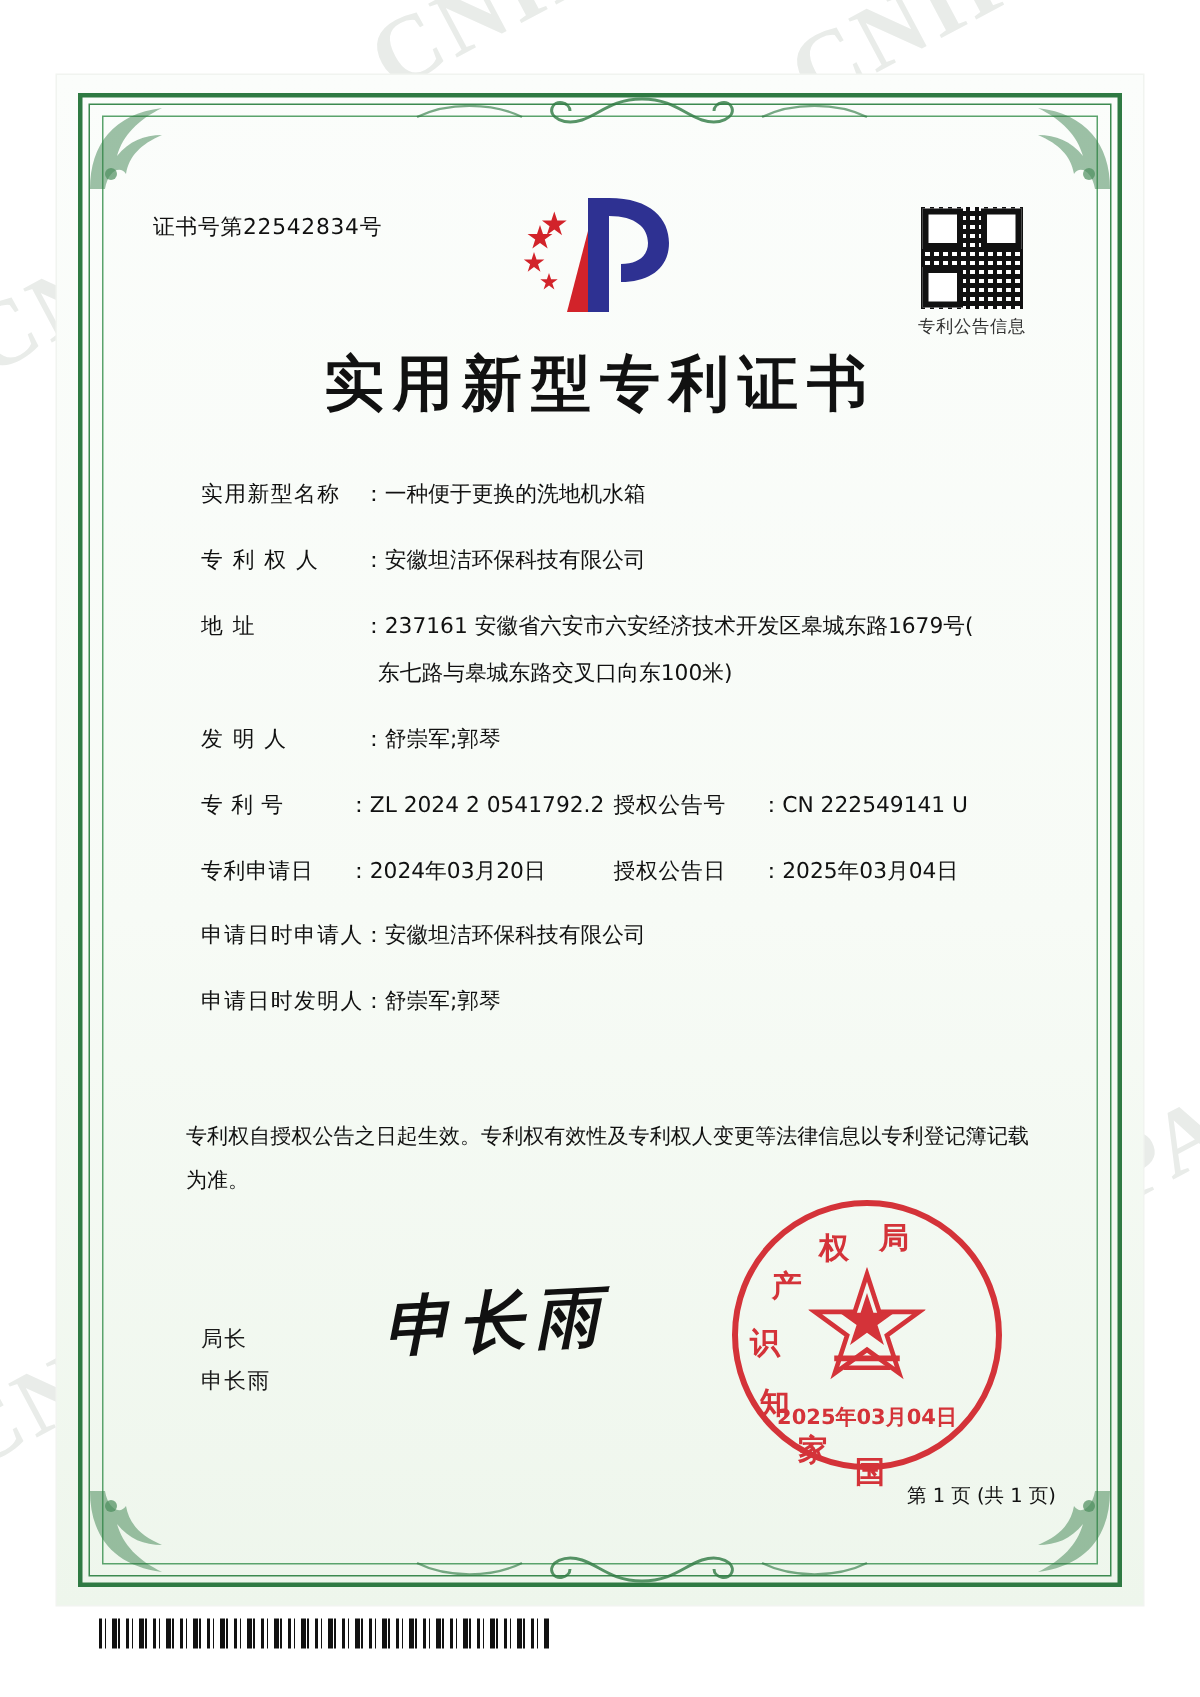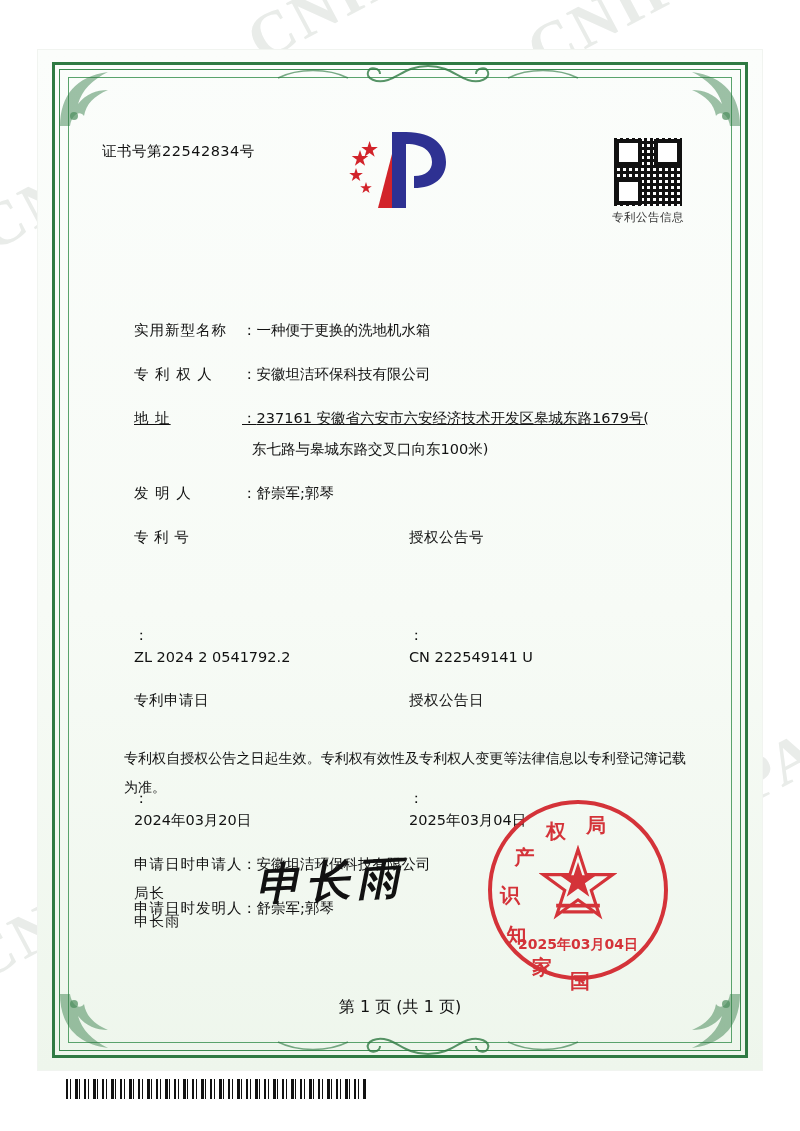--- a/index.html
+++ b/index.html
@@ -179,39 +179,38 @@
     top: 210px;
     font-size: 14.5px;
     line-height: 1.5;
     color: #111;
   }
   .row {
     display: flex;
     align-items: flex-end;
     margin-bottom: 22px;
   }
-  .row.tight { margin-bottom: 10px; text-decoration: underline; }
+  .row.tight { margin-bottom: 10px; }
   .label {
     width: 108px;
     flex: 0 0 108px;
     letter-spacing: 1px;
     white-space: nowrap;
   }
   .colon { flex: 0 0 10px; }
   .value {
     flex: 1 1 auto;
   }
   .two-col {
     display: flex;
     margin-bottom: 22px;
   }
   .two-col .half {
     display: flex;
     width: 50%;
-    flex-direction: column;
   }
   .two-col .label2 {
     width: 98px;
     flex: 0 0 98px;
     letter-spacing: .5px;
     white-space: nowrap;
   }
 
   .statement {
     position: absolute;
@@ -287,23 +286,23 @@
     text-align: center;
     font-size: 14px;
     font-weight: bold;
     letter-spacing: 0;
   }
 
   .page-no {
     position: absolute;
     left: 0;
     right: 0;
-    bottom: 6px;
-    text-align: center;
-    font-size: 16px;
+    bottom: 18px;
+    text-align: right;
+    font-size: 13px;
     color: #111;
   }
 
   
   .barcode {
     position: absolute;
     left: 66px;
     bottom: 32px;
     width: 300px;
     height: 20px;
@@ -391,20 +390,21 @@
         </g>
       </svg>
 
       <div class="qr-wrap">
         <div class="qr">
             <i></i>
           </div>
         <div class="qr-label">专利公告信息</div>
       </div>
 
+      <div class="title">实用新型专利证书</div>
 
       <div class="fields">
 
         <div class="row">
           <span class="label">实用新型名称</span>
           <span class="colon">：</span>
           <span class="value">一种便于更换的洗地机水箱</span>
         </div>
 
         <div class="row">

